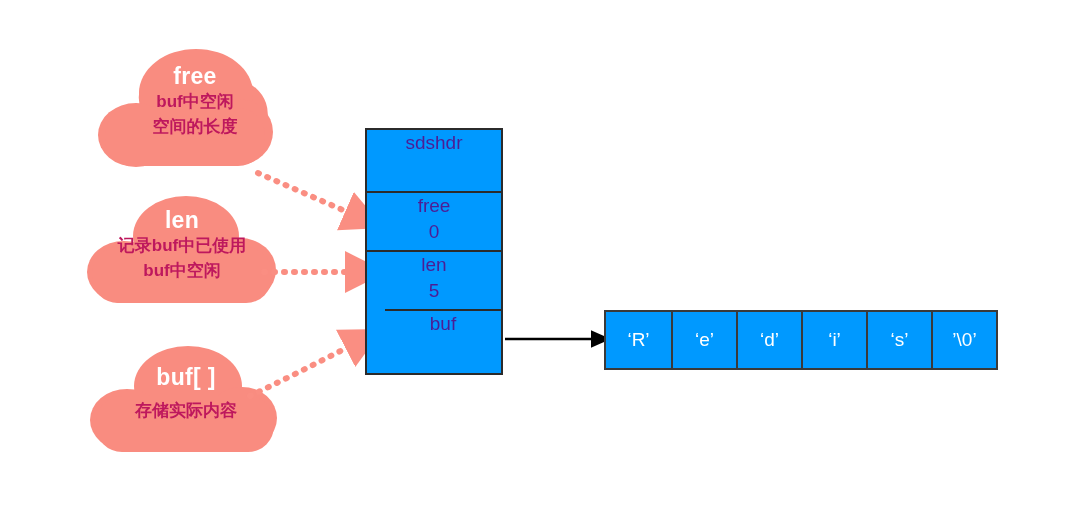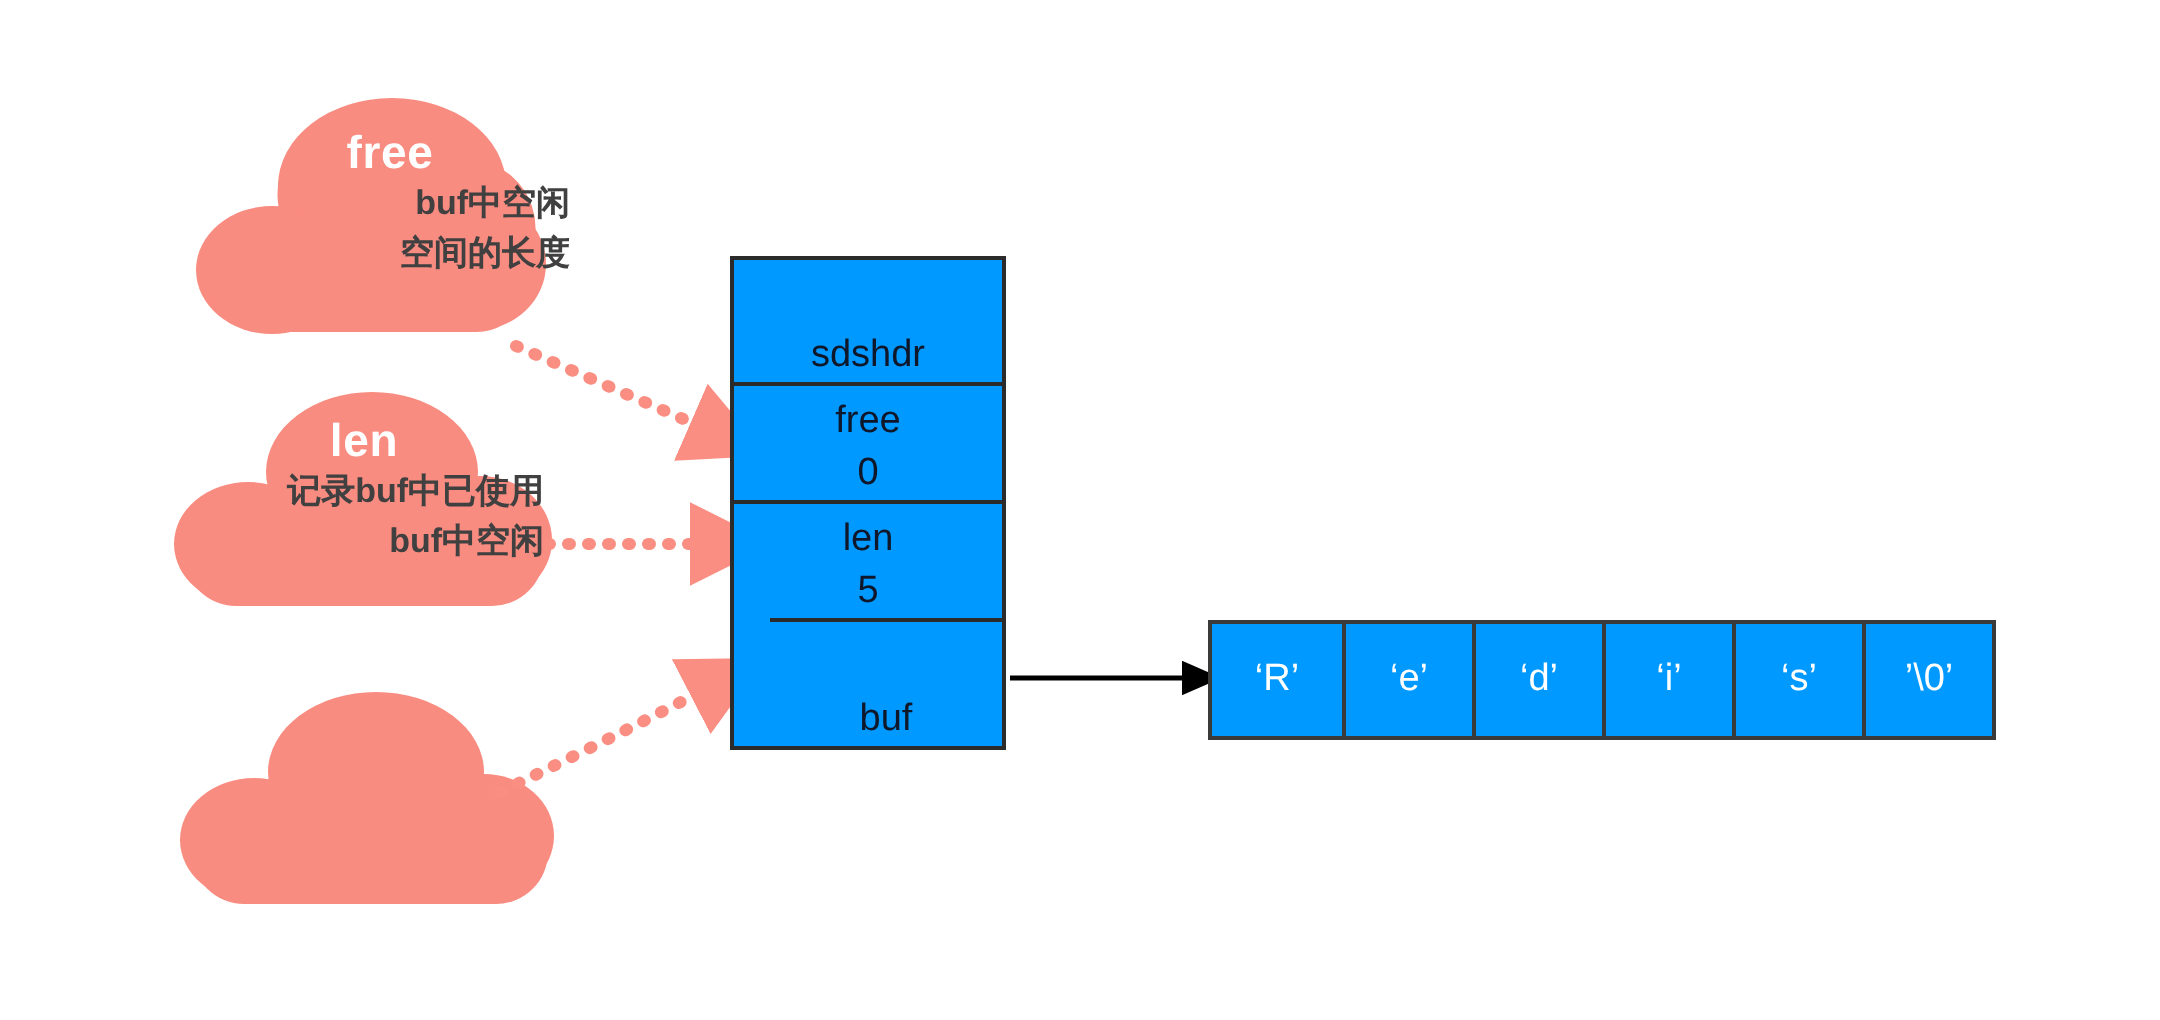--- a/index.html
+++ b/index.html
@@ -38,48 +38,47 @@
     pointer-events: none;
   }
   .cloud-title {
     color: #ffffff;
     font-weight: bold;
     font-size: 23px;
     line-height: 26px;
     letter-spacing: 0.3px;
   }
   .cloud-desc {
-    color: #404040;
+    color: #be185d;
     font-weight: bold;
     font-size: 17px;
     line-height: 25px;
     white-space: pre-line;
-    text-align: right;
   }
 
   
   #struct-box {
     position: absolute;
     left: 365px;
     top: 128px;
     width: 138px;
     height: 247px;
     border: 2px solid #2b2b2b;
     box-sizing: border-box;
     background: #0099ff;
     display: flex;
     flex-direction: column;
   }
   .struct-row {
     background: #0099ff;
-    color: #0f172a;
+    color: #4c1d95;
     display: flex;
     flex-direction: column;
     align-items: center;
-    justify-content: flex-end;
+    justify-content: flex-start;
     font-size: 19px;
     line-height: 26px;
     box-sizing: border-box;
   }
   .struct-row + .struct-row {
     border-top: 2px solid #2b2b2b;
   }
   #struct-row-sdshdr { height: 62px; }
   #struct-row-free   { height: 60px; }
   #struct-row-len    { height: 60px; }
@@ -170,20 +169,24 @@
     <div class="cloud-desc">buf中空闲
 空间的长度</div>
   </div>
 
   <div class="cloud-text" style="left:92px; top:207px; width:180px;">
     <div class="cloud-title">len</div>
     <div class="cloud-desc">记录buf中已使用
 buf中空闲</div>
   </div>
 
+  <div class="cloud-text" style="left:96px; top:364px; width:180px;">
+    <div class="cloud-title">buf[ ]</div>
+    <div class="cloud-desc" style="margin-top:8px;">存储实际内容</div>
+  </div>
 
   <div id="struct-box">
     <div class="struct-row" id="struct-row-sdshdr">
       <span>sdshdr</span>
     </div>
     <div class="struct-row" id="struct-row-free">
       <span>free</span>
       <span>0</span>
     </div>
     <div class="struct-row" id="struct-row-len">

